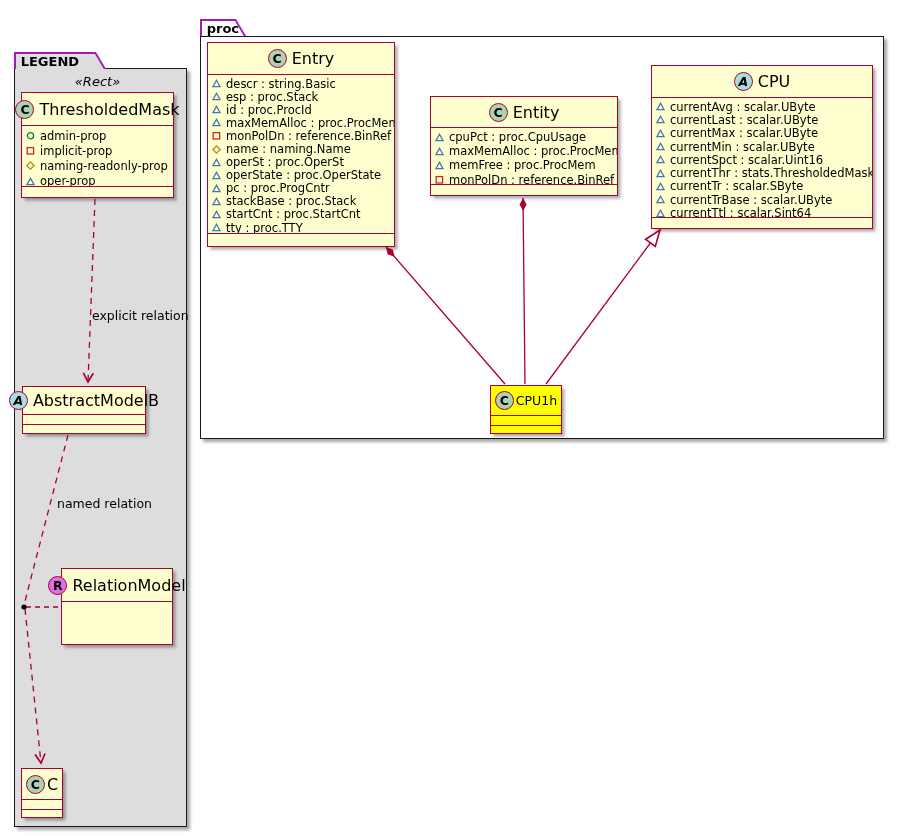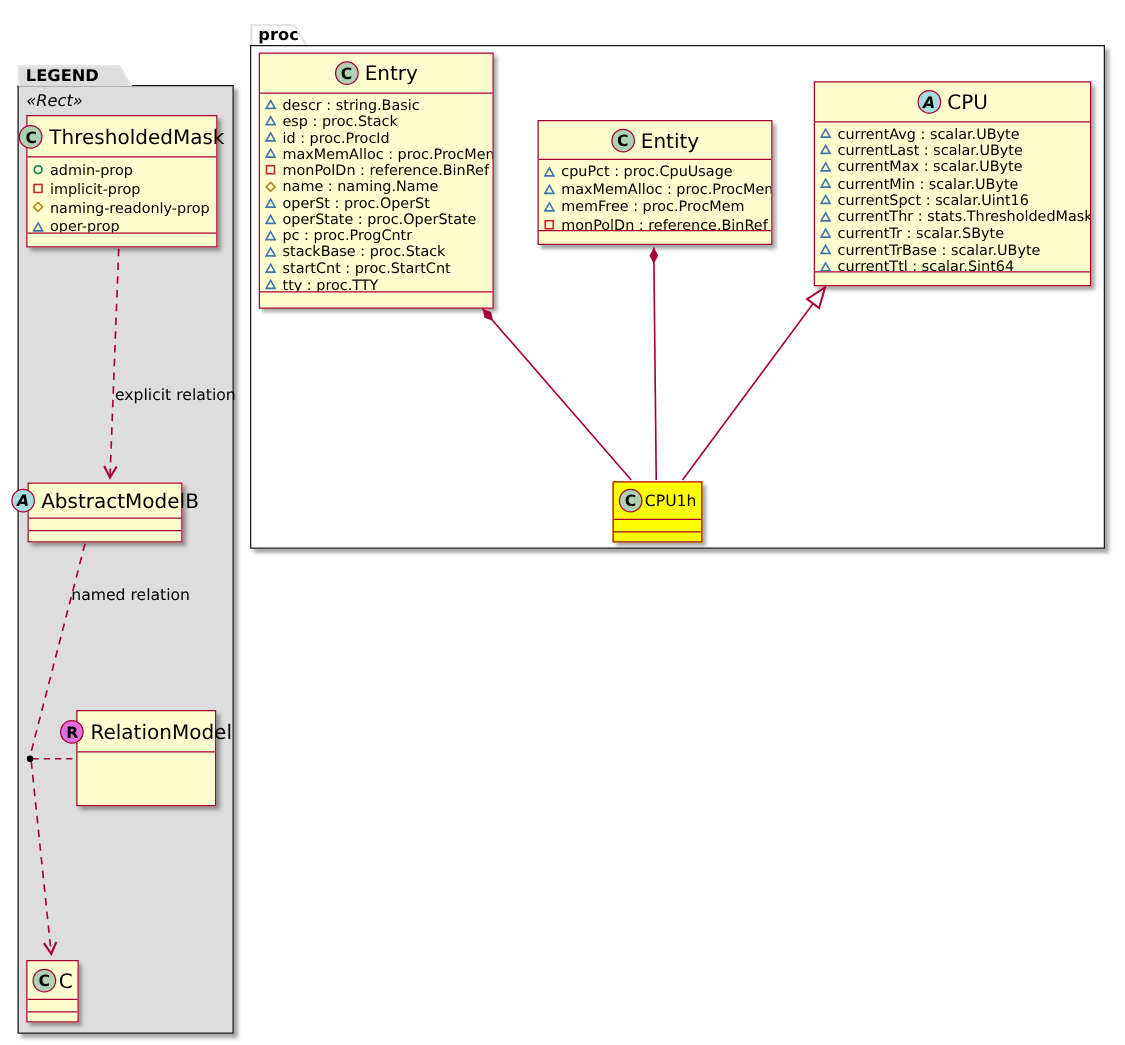--- a/index.html
+++ b/index.html
@@ -8,21 +8,21 @@
     font-family:"DejaVu Sans","Liberation Sans",sans-serif;color:#000;
     overflow:hidden;
   }
   
   .pkg-body{
     position:absolute;border:1.7px solid #1a1a1a;
     box-shadow:3px 3px 3px rgba(0,0,0,0.35);
     z-index:1;
   }
   .pkg-tab{
-    position:absolute;background:#e5e5e5;z-index:2;
+    position:absolute;background:#a21caf;z-index:2;
     clip-path:polygon(0 0, calc(100% - 10px) 0, 100% 100%, 0 100%);
   }
   .pkg-tab-in{
     position:absolute;left:1.7px;top:1.7px;right:2.2px;bottom:0;
     clip-path:polygon(0 0, calc(100% - 9px) 0, 100% 100%, 0 100%);
     display:flex;align-items:center;padding-left:5px;
     font-weight:bold;font-size:13px;
   }
   
   .uml-box{
@@ -46,21 +46,21 @@
     flex:1 1 auto;padding:2px 3px 0 4px;overflow:hidden;
     border-bottom:1.4px solid #A80036;
   }
   .m-row{display:flex;align-items:center;height:var(--rh,13.2px);}
   .m-icon{width:10px;height:9px;flex:0 0 auto;display:flex;align-items:center;}
   .m-text{margin-left:4px;font-size:11.5px;white-space:nowrap;}
   .cmp{flex:0 0 auto;}
   .cmp + .cmp{border-top:1.4px solid #A80036;}
   
   .stereo{
-    position:absolute;font-style:italic;font-size:13px;text-align:left;z-index:5;
+    position:absolute;font-style:italic;font-size:13px;text-align:center;z-index:5;
   }
   .rel-label{
     position:absolute;font-size:12.5px;z-index:30;white-space:nowrap;
   }
   #lines{position:absolute;left:0;top:0;z-index:20;pointer-events:none;}
 </style>
 </head>
 <body>
 
 <div class="pkg-tab" style="left:14px;top:52px;width:92px;height:17px;">
@@ -380,21 +380,21 @@
 <div class="uml-box" style="left: 490px; top: 385px; width: 72px; height: 49px; background: rgb(255, 255, 0);">
   <div class="uml-head" style="height:29px;gap:2px;">
     <span class="spot" style="background: rgb(173, 209, 178);">C</span>
     <span class="uml-name" style="font-size:12.5px;">CPU1h</span>
   </div>
   <div class="cmp" style="height:9px;"></div>
   <div class="cmp" style="height:9px;"></div>
 </div>
 
 <div class="rel-label" style="left:92px;top:308px;">explicit relation</div>
-<div class="rel-label" style="left:57px;top:468px;">named relation</div>
+<div class="rel-label" style="left:57px;top:496px;">named relation</div>
 
 <svg id="lines" width="900" height="836">
   <defs>
     <marker id="vee" markerUnits="userSpaceOnUse" markerWidth="13" markerHeight="13" viewBox="0 0 13 13" refX="11" refY="6.5" orient="auto">
       <path d="M2,1.5 L11,6.5 L2,11.5" fill="none" stroke="#A80036" stroke-width="1.7"></path>
     </marker>
     <marker id="diamond" markerUnits="userSpaceOnUse" markerWidth="15" markerHeight="9" viewBox="0 0 15 9" refX="1" refY="4.5" orient="auto">
       <path d="M1,4.5 L7.5,1 L14,4.5 L7.5,8 Z" fill="#A80036"></path>
     </marker>
     <marker id="tri" markerUnits="userSpaceOnUse" markerWidth="20" markerHeight="16" viewBox="0 0 20 16" refX="18" refY="8" orient="auto">

